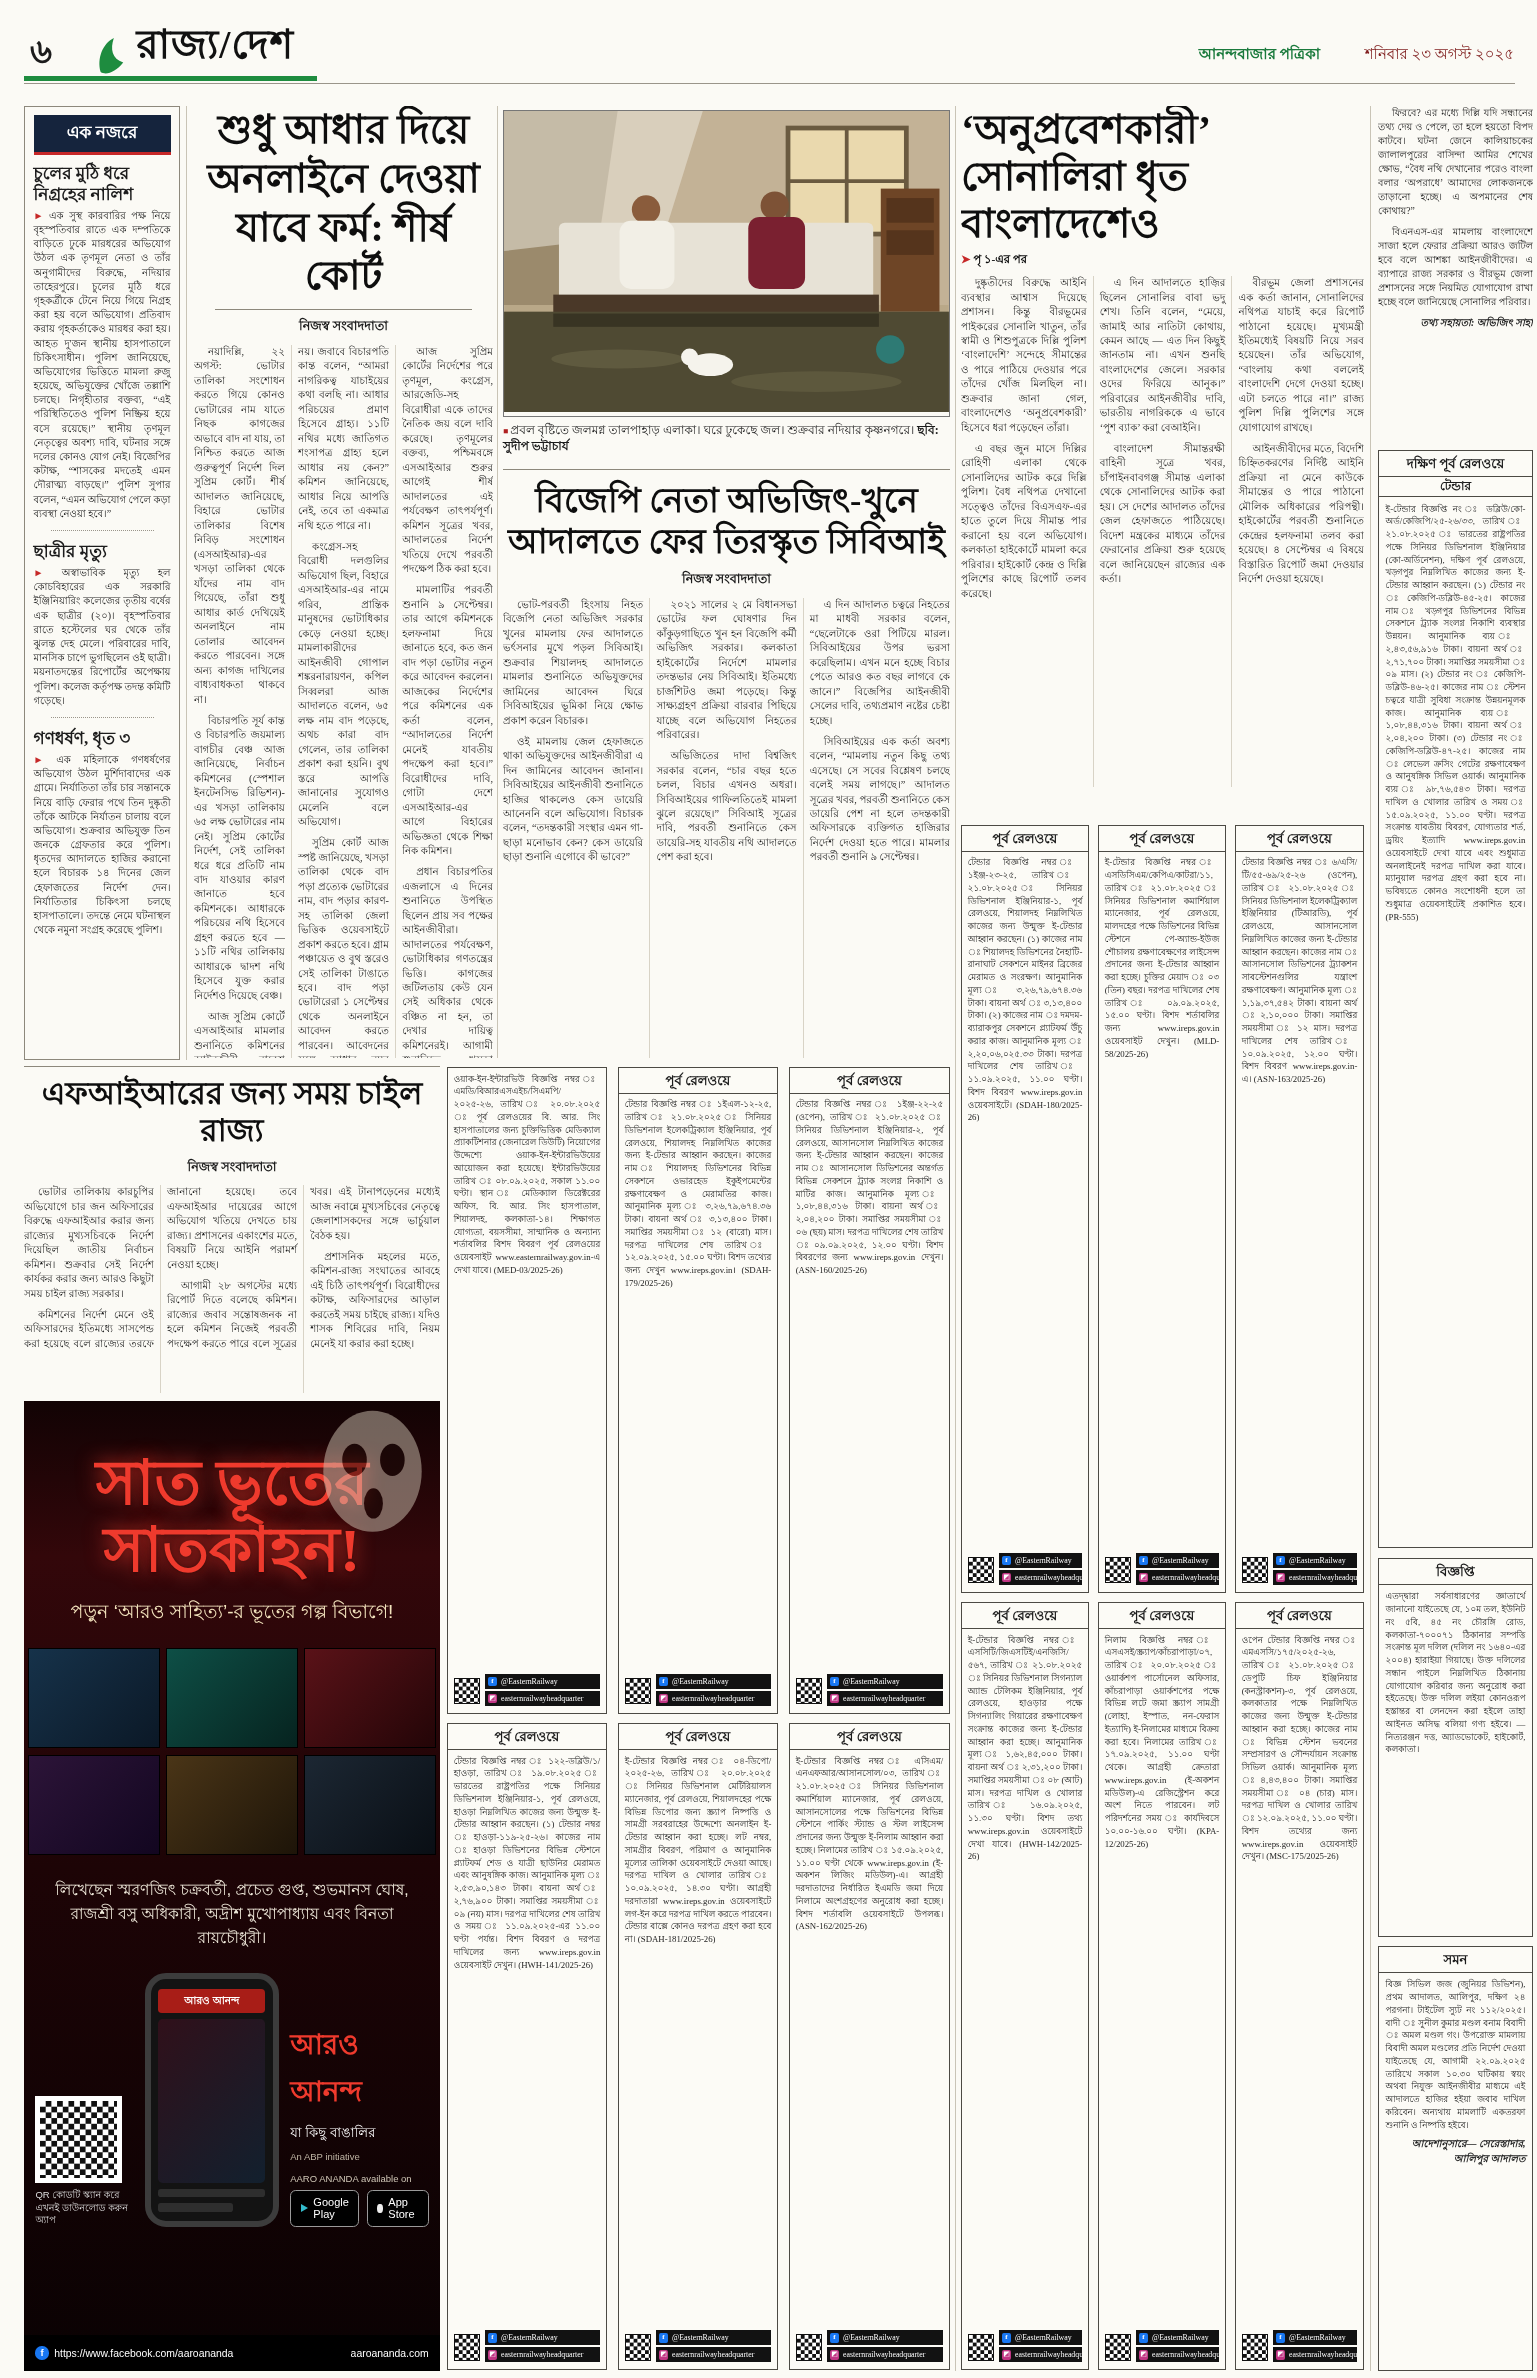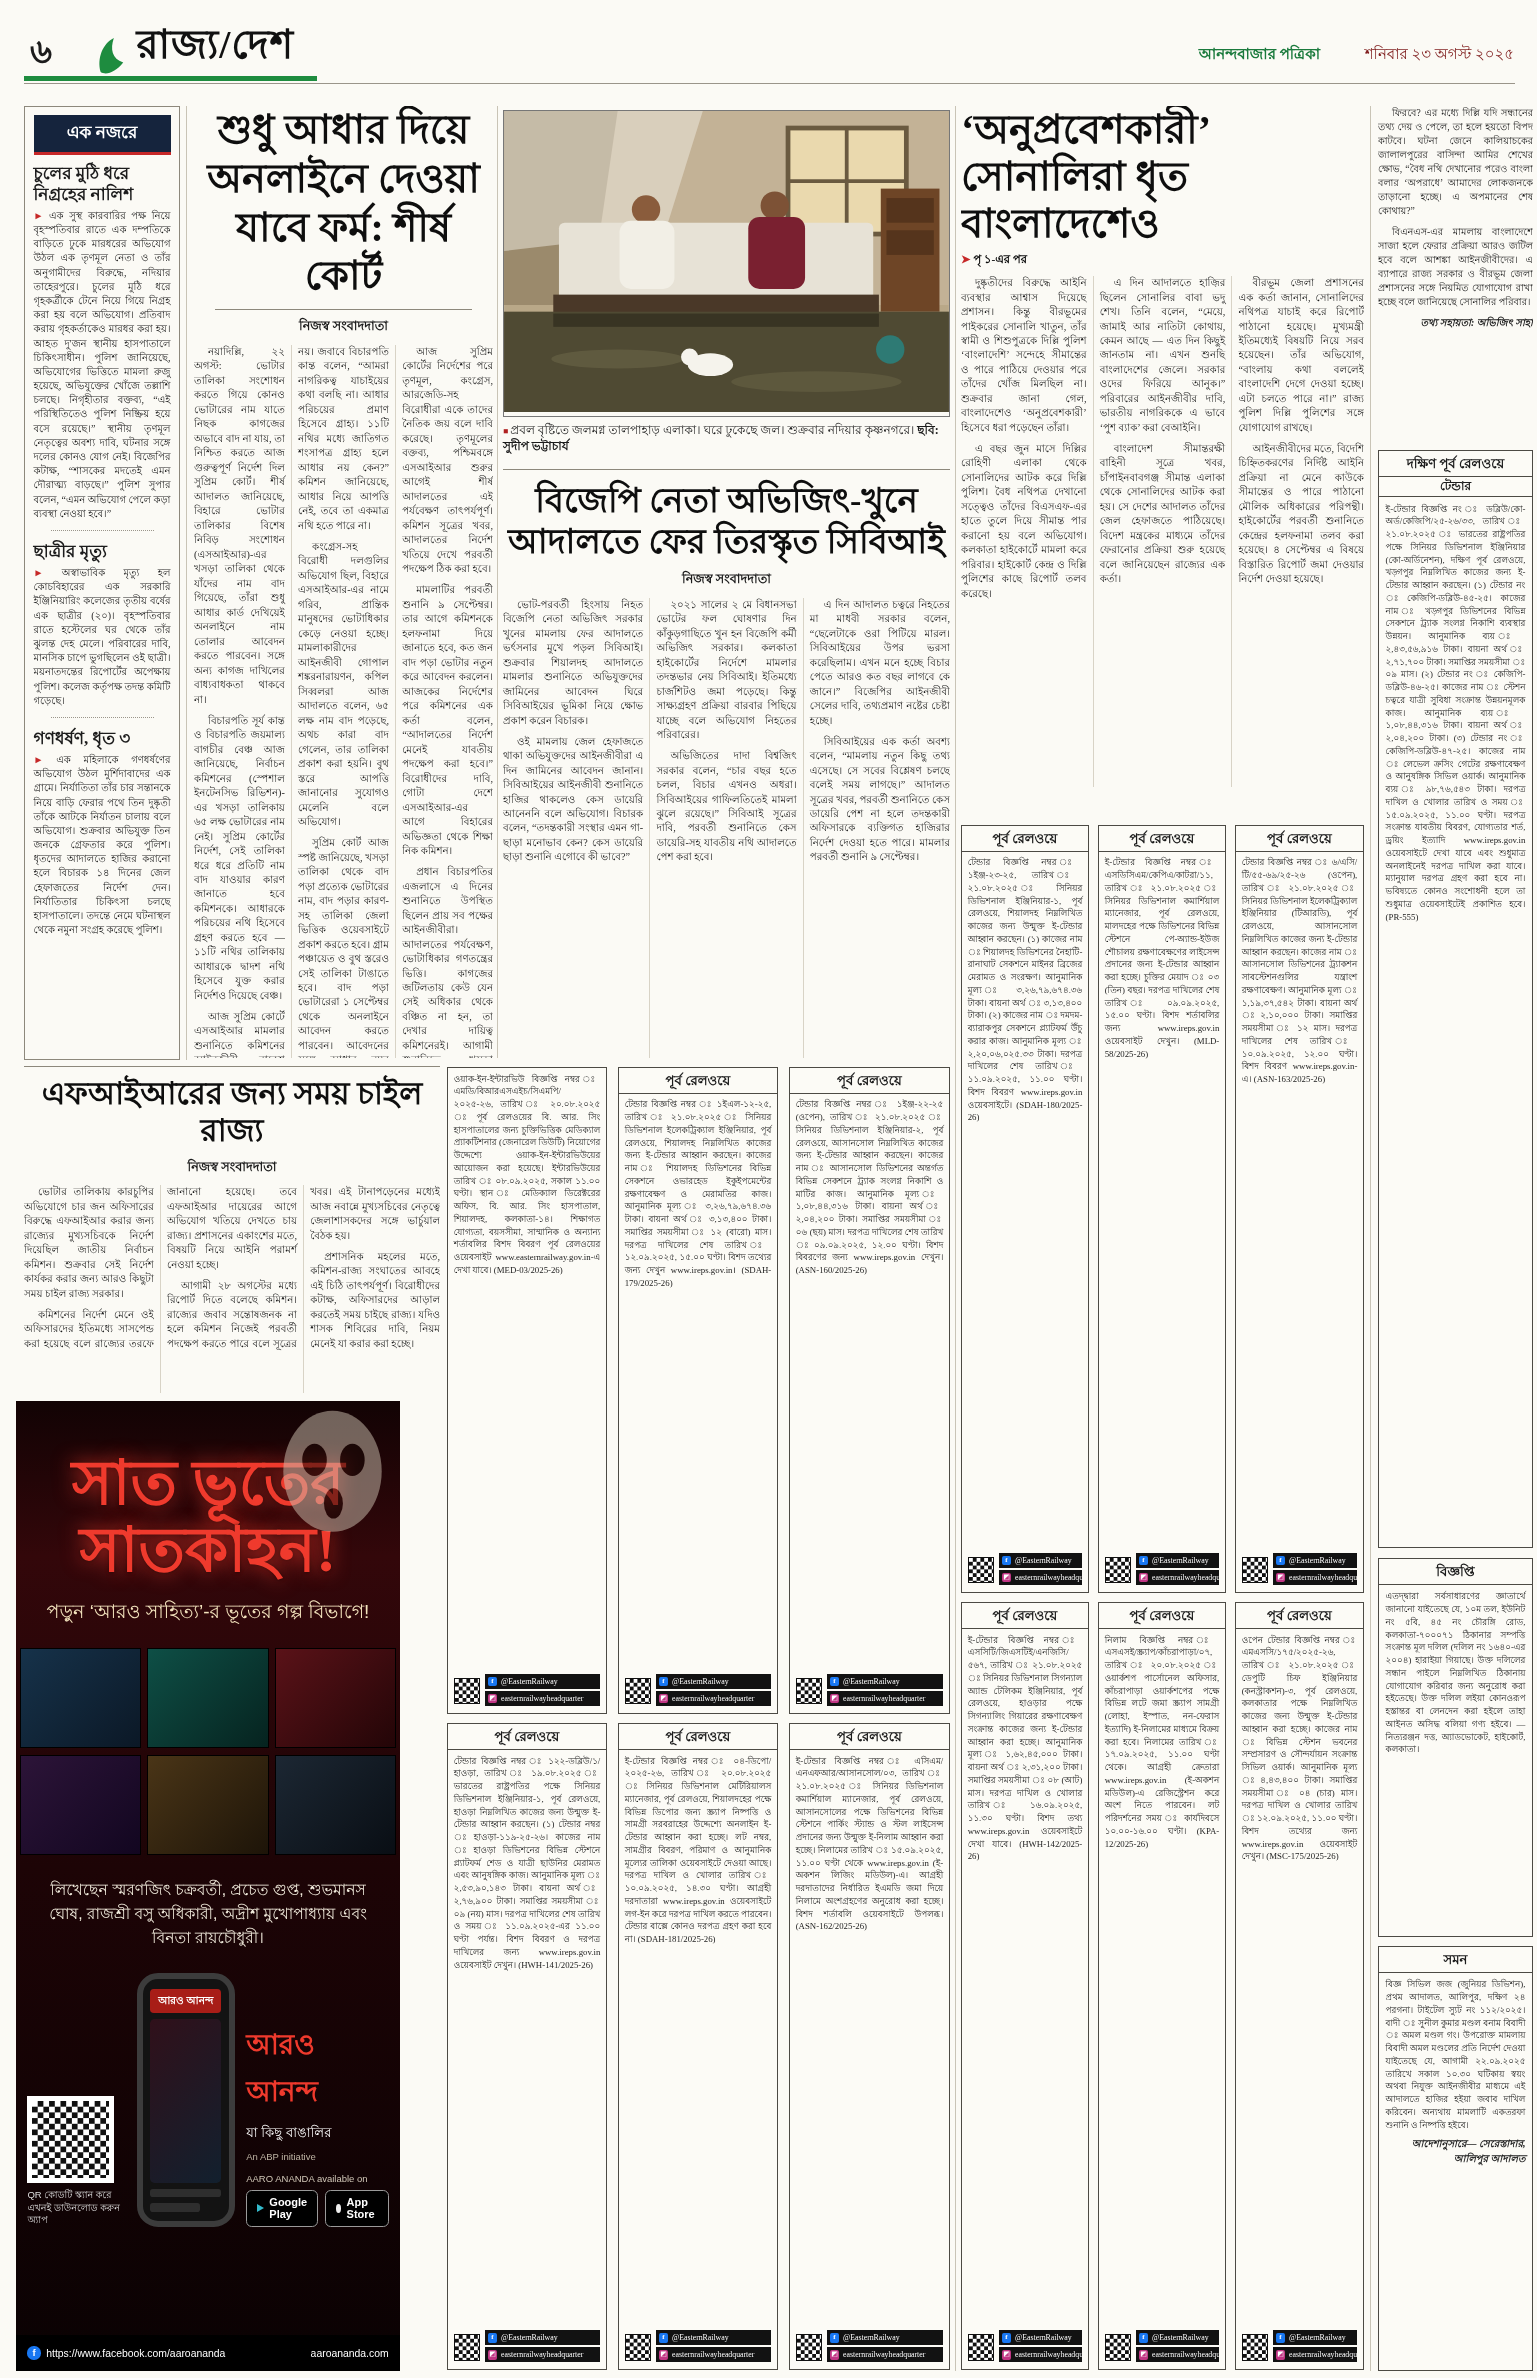--- a/index.html
+++ b/index.html
@@ -97,21 +97,21 @@
                font-weight:bold;text-align:center;line-height:24.6px;}
   .phone .pline{height:8.5px;background:#2e2e2e;border-radius:2.8px;}
   .phone .pimg{flex:1;background:linear-gradient(135deg,#30101a,#12202e);border-radius:4.7px;}
   .ad-right{flex:1;display:flex;flex-direction:column;gap:5.7px;align-items:flex-start;}
   .app-name{font-size:28px;font-weight:bold;color:#ef3a2d;font-family:"Liberation Serif",serif;}
   .tagline{font-size:13.2px;color:#fff;}
   .initiative{font-size:9.5px;color:#bdb3a3;}
   .store-label{font-size:9.5px;color:#cfc6b6;margin-top:5.7px;}
   .badges{display:flex;gap:7.6px;}
   .store-badge{border:0.9px solid #9a9a9a;border-radius:5.7px;background:#000;color:#fff;
-               font-size:11px;padding:5.7px 9.5px;display:flex;align-items:center;gap:5.7px;font-weight:bold;}
+               font-size:11px;padding:5.7px 9.5px;display:flex;align-items:center;gap:5.7px;}
   .tri{width:0;height:0;border-left:7.6px solid #3bc;border-top:4.7px solid transparent;border-bottom:4.7px solid transparent;}
   .dot{width:8.5px;height:8.5px;border-radius:50%;background:#eee;}
   .ad-bar{position:absolute;left:0;right:0;bottom:0;height:36px;background:#000;display:flex;
           align-items:center;justify-content:space-between;padding:0 11.4px;font-size:10.4px;color:#fff;}
   .fbchip{display:flex;align-items:center;gap:5.7px;}
   .fb-ic{width:13.2px;height:13.2px;border-radius:50%;background:#1877f2;color:#fff;font-size:9.5px;
          text-align:center;line-height:13.2px;font-weight:bold;}
   .ghost{position:absolute;right:5.7px;top:3.8px;opacity:.5;}
 </style>
 </head>
@@ -238,21 +238,21 @@
     <h2 class="headline h-lg" style="margin:0;">এফআইআরের জন্য সময় চাইল রাজ্য</h2>
     <div class="byline">নিজস্ব সংবাদদাতা</div>
     <div class="body-cols c3" style="height:223px;">
         <p class="para">ভোটার তালিকায় কারচুপির অভিযোগে চার জন অফিসারের বিরুদ্ধে এফআইআর করার জন্য রাজ্যের মুখ্যসচিবকে নির্দেশ দিয়েছিল জাতীয় নির্বাচন কমিশন। শুক্রবার সেই নির্দেশ কার্যকর করার জন্য আরও কিছুটা সময় চাইল রাজ্য সরকার।</p>
         <p class="para">কমিশনের নির্দেশ মেনে ওই অফিসারদের ইতিমধ্যে সাসপেন্ড করা হয়েছে বলে রাজ্যের তরফে জানানো হয়েছে। তবে এফআইআর দায়েরের আগে অভিযোগ খতিয়ে দেখতে চায় রাজ্য। প্রশাসনের একাংশের মতে, বিষয়টি নিয়ে আইনি পরামর্শ নেওয়া হচ্ছে।</p>
         <p class="para">আগামী ২৮ অগস্টের মধ্যে রিপোর্ট দিতে বলেছে কমিশন। রাজ্যের জবাব সন্তোষজনক না হলে কমিশন নিজেই পরবর্তী পদক্ষেপ করতে পারে বলে সূত্রের খবর। এই টানাপড়েনের মধ্যেই আজ নবান্নে মুখ্যসচিবের নেতৃত্বে জেলাশাসকদের সঙ্গে ভার্চুয়াল বৈঠক হয়।</p>
         <p class="para">প্রশাসনিক মহলের মতে, কমিশন-রাজ্য সংঘাতের আবহে এই চিঠি তাৎপর্যপূর্ণ। বিরোধীদের কটাক্ষ, অফিসারদের আড়াল করতেই সময় চাইছে রাজ্য। যদিও শাসক শিবিরের দাবি, নিয়ম মেনেই যা করার করা হচ্ছে।</p>
       </div>
   </article>
 
-  <section class="abs ad" style="left:16px;top:1401px;width:384px;height:970px;">
+  <section class="abs ad" style="left:24px;top:1401px;width:416px;height:970px;">
     <div class="ghost">
       <svg width="123" height="142" viewBox="0 0 130 150">
         <ellipse cx="65" cy="70" rx="52" ry="64" fill="#cfc3b2"></ellipse>
         <ellipse cx="46" cy="58" rx="13" ry="17" fill="#1a0b08"></ellipse>
         <ellipse cx="86" cy="58" rx="13" ry="17" fill="#1a0b08"></ellipse>
         <ellipse cx="66" cy="104" rx="10" ry="16" fill="#1a0b08"></ellipse>
       </svg>
     </div>
     <div style="padding-top:49px;">
       <div class="ad-title">সাত ভূতের</div>

